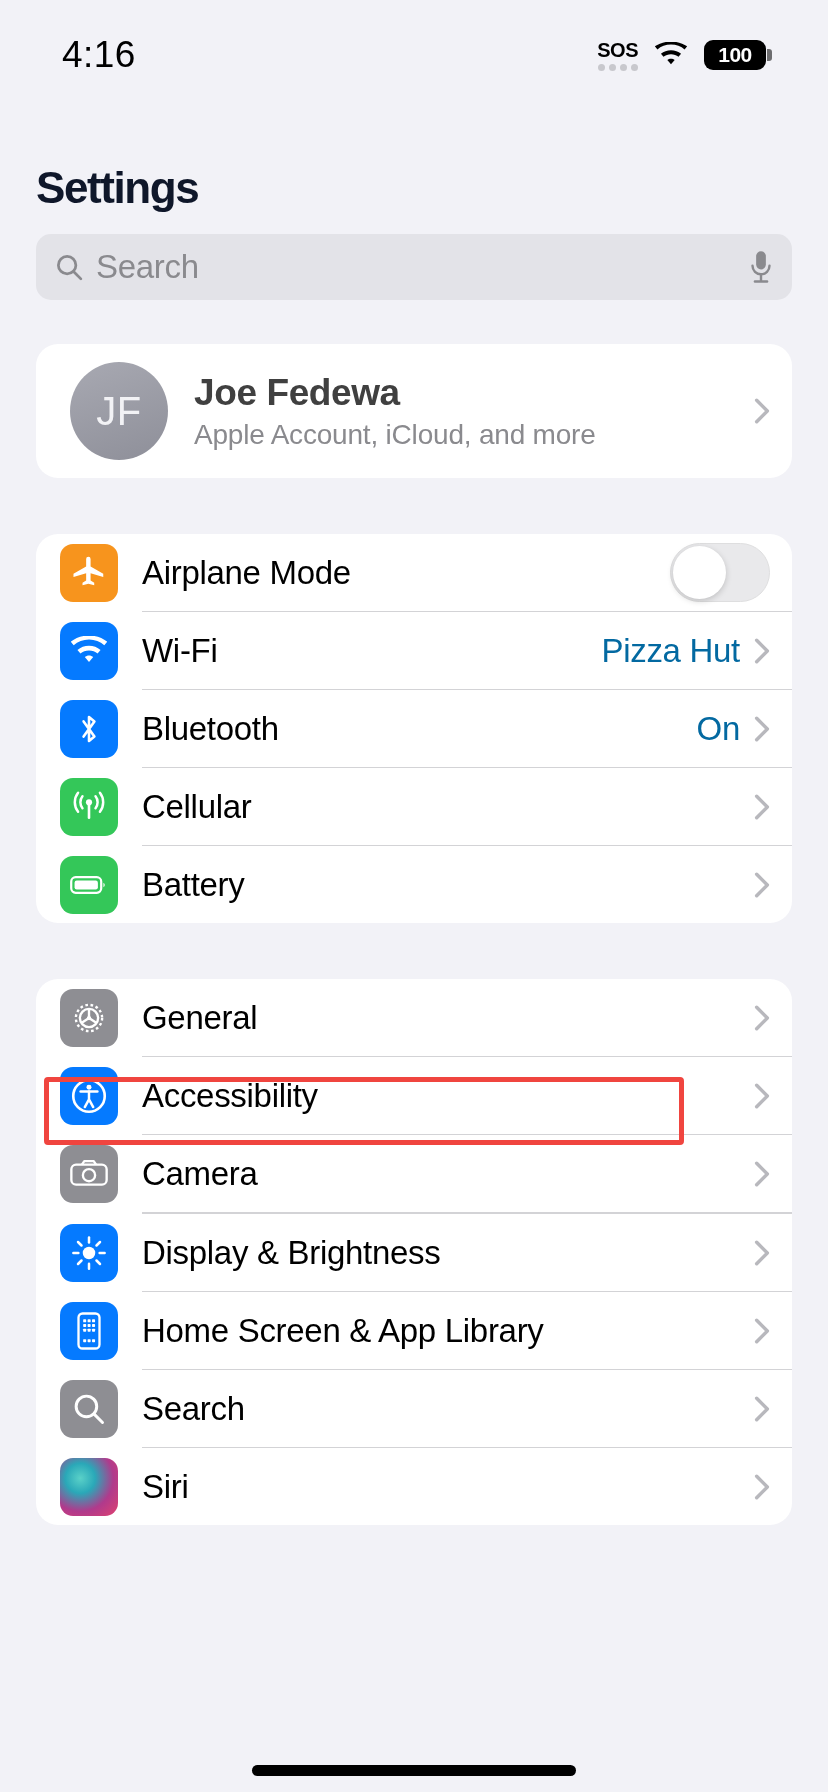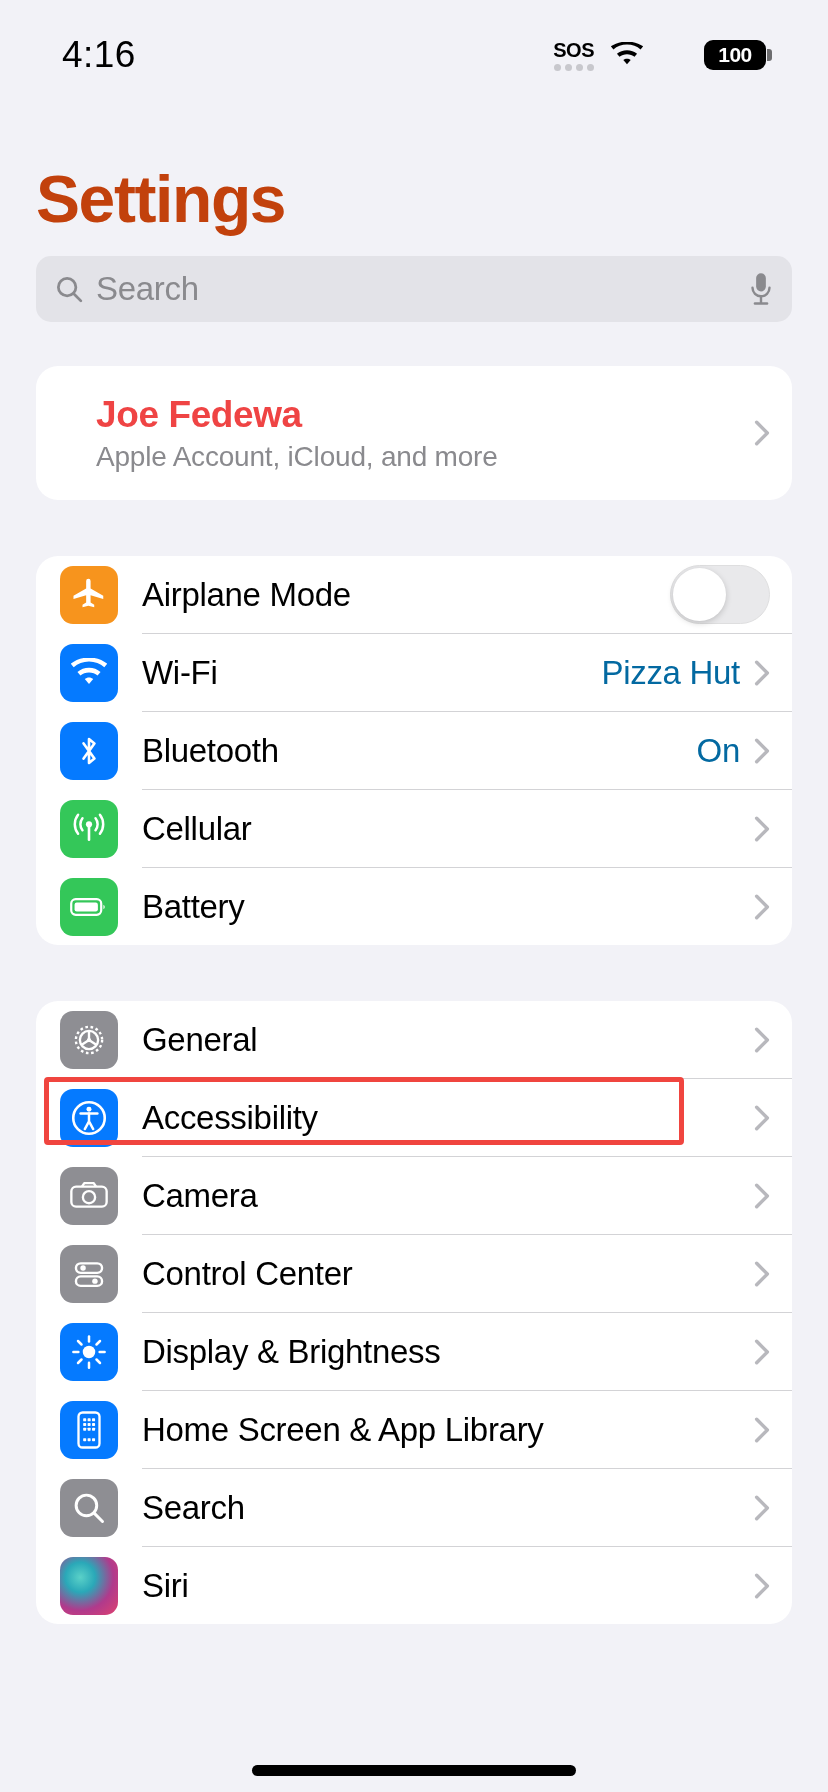--- a/index.html
+++ b/index.html
@@ -36,35 +36,35 @@
   }
   .sos-wrap { display:flex; flex-direction:column; align-items:flex-end; gap:4px; }
   .sos-text {
     font-size:20px; font-weight:700; color:#000; letter-spacing:-0.5px; line-height:1;
   }
   .sos-dots { display:flex; gap:4px; }
   .sos-dots i { width:7px; height:7px; border-radius:50%; background:#c8c8cd; display:block; }
   .wifi-ico { width:34px; height:26px; }
   .battery {
     width:62px; height:30px; background:#000; border-radius:9px;
-    display:flex; align-items:center; justify-content:center; position:relative;margin-left:44px;
+    display:flex; align-items:center; justify-content:center; position:relative;
   }
   .battery span { color:#fff; font-size:21px; font-weight:700; letter-spacing:-0.5px; }
   .battery::after {
     content:""; position:absolute; right:-6px; top:9px;
     width:5px; height:12px; background:#000;
     border-radius:0 3px 3px 0; opacity:.55;
   }
 
   
   .page-title {
-    font-size:66px;
+    font-size:44px;
     font-weight:700;
     letter-spacing:-1.4px;
-    color:#c2410c;
+    color:#0f172a;
     padding:62px 0 24px 36px;
     line-height:1;
   }
 
   
   .search-bar {
     margin:0 36px;
     height:66px;
     background:#e3e3e8;
     border-radius:15px;
@@ -135,21 +135,21 @@
 
   
   .avatar {
     width:98px; height:98px; border-radius:50%;
     background:linear-gradient(160deg,#a8a9b2,#8e8f99);
     display:flex; align-items:center; justify-content:center;
     flex:none;
   }
   .avatar span { color:#f2f2f5; font-size:40px; font-weight:500; letter-spacing:0.5px; }
   .profile-text { margin-left:26px; flex:1; }
-  .profile-name { font-size:37px; font-weight:700; color:#ef4444; letter-spacing:-0.4px; }
+  .profile-name { font-size:37px; font-weight:700; color:#404040; letter-spacing:-0.4px; }
   .profile-sub { font-size:28px; color:#8a8a8e; margin-top:5px; letter-spacing:-0.2px; }
 
   
   .toggle {
     width:100px; height:59px; border-radius:30px;
     background:#e9e9eb; border:1px solid #dededf;
     position:relative; flex:none; margin-right:22px;
   }
   .toggle .knob {
     position:absolute; top:2px; left:2px;
@@ -218,20 +218,23 @@
     <path d="M3 13a7 7 0 0014 0" fill="none" stroke="#8a8a8e" stroke-width="2" stroke-linecap="round"></path>
     <line x1="10" y1="20" x2="10" y2="25" stroke="#8a8a8e" stroke-width="2" stroke-linecap="round"></line>
     <line x1="5" y1="26" x2="15" y2="26" stroke="#8a8a8e" stroke-width="2" stroke-linecap="round"></line>
   </svg>
 </div>
 
 <div class="gap-lg"></div>
 
 <div class="group">
   <div class="row profile">
+    <div class="avatar">
+      <span>JF</span>
+    </div>
     <div class="profile-text">
       <div class="profile-name">Joe Fedewa</div>
       <div class="profile-sub">Apple Account, iCloud, and more</div>
     </div>
     <svg class="chev" viewBox="0 0 12 20">
       <polyline points="2,2 10,10 2,18" fill="none" stroke="#b8b8bd" stroke-width="2.6" stroke-linecap="round" stroke-linejoin="round"></polyline>
     </svg>
   </div>
 </div>
 
@@ -364,34 +367,20 @@
         <circle cx="17" cy="14" r="5.2" fill="none" stroke="#fff" stroke-width="2"></circle>
       </svg>
     </div>
     <div class="row-label">Camera</div>
     <svg class="chev" viewBox="0 0 12 20">
       <polyline points="2,2 10,10 2,18" fill="none" stroke="#b8b8bd" stroke-width="2.6" stroke-linecap="round" stroke-linejoin="round"></polyline>
     </svg>
   </div>
   <div class="sep"></div>
 
-  <div class="row">
-    <div class="icon-box" style="background:#8e8e93">
-      <svg viewBox="0 0 32 32" width="38" height="38">
-        <rect x="5" y="7" width="22" height="8" rx="4" fill="none" stroke="#fff" stroke-width="2"></rect>
-        <circle cx="11" cy="11" r="2.3" fill="#fff"></circle>
-        <rect x="5" y="18" width="22" height="8" rx="4" fill="none" stroke="#fff" stroke-width="2"></rect>
-        <circle cx="21" cy="22" r="2.3" fill="#fff"></circle>
-      </svg>
-    </div>
-    <div class="row-label">Control Center</div>
-    <svg class="chev" viewBox="0 0 12 20">
-      <polyline points="2,2 10,10 2,18" fill="none" stroke="#b8b8bd" stroke-width="2.6" stroke-linecap="round" stroke-linejoin="round"></polyline>
-    </svg>
-  </div>
   <div class="sep"></div>
 
   <div class="row">
     <div class="icon-box" style="background:#057aff">
       <svg viewBox="0 0 32 32" width="40" height="40">
         <circle cx="16" cy="16" r="5" fill="#fff"></circle>
         <g stroke="#fff" stroke-width="2" stroke-linecap="round">
           <line x1="16" y1="3.5" x2="16" y2="7.5"></line>
           <line x1="16" y1="24.5" x2="16" y2="28.5"></line>
           <line x1="3.5" y1="16" x2="7.5" y2="16"></line>

